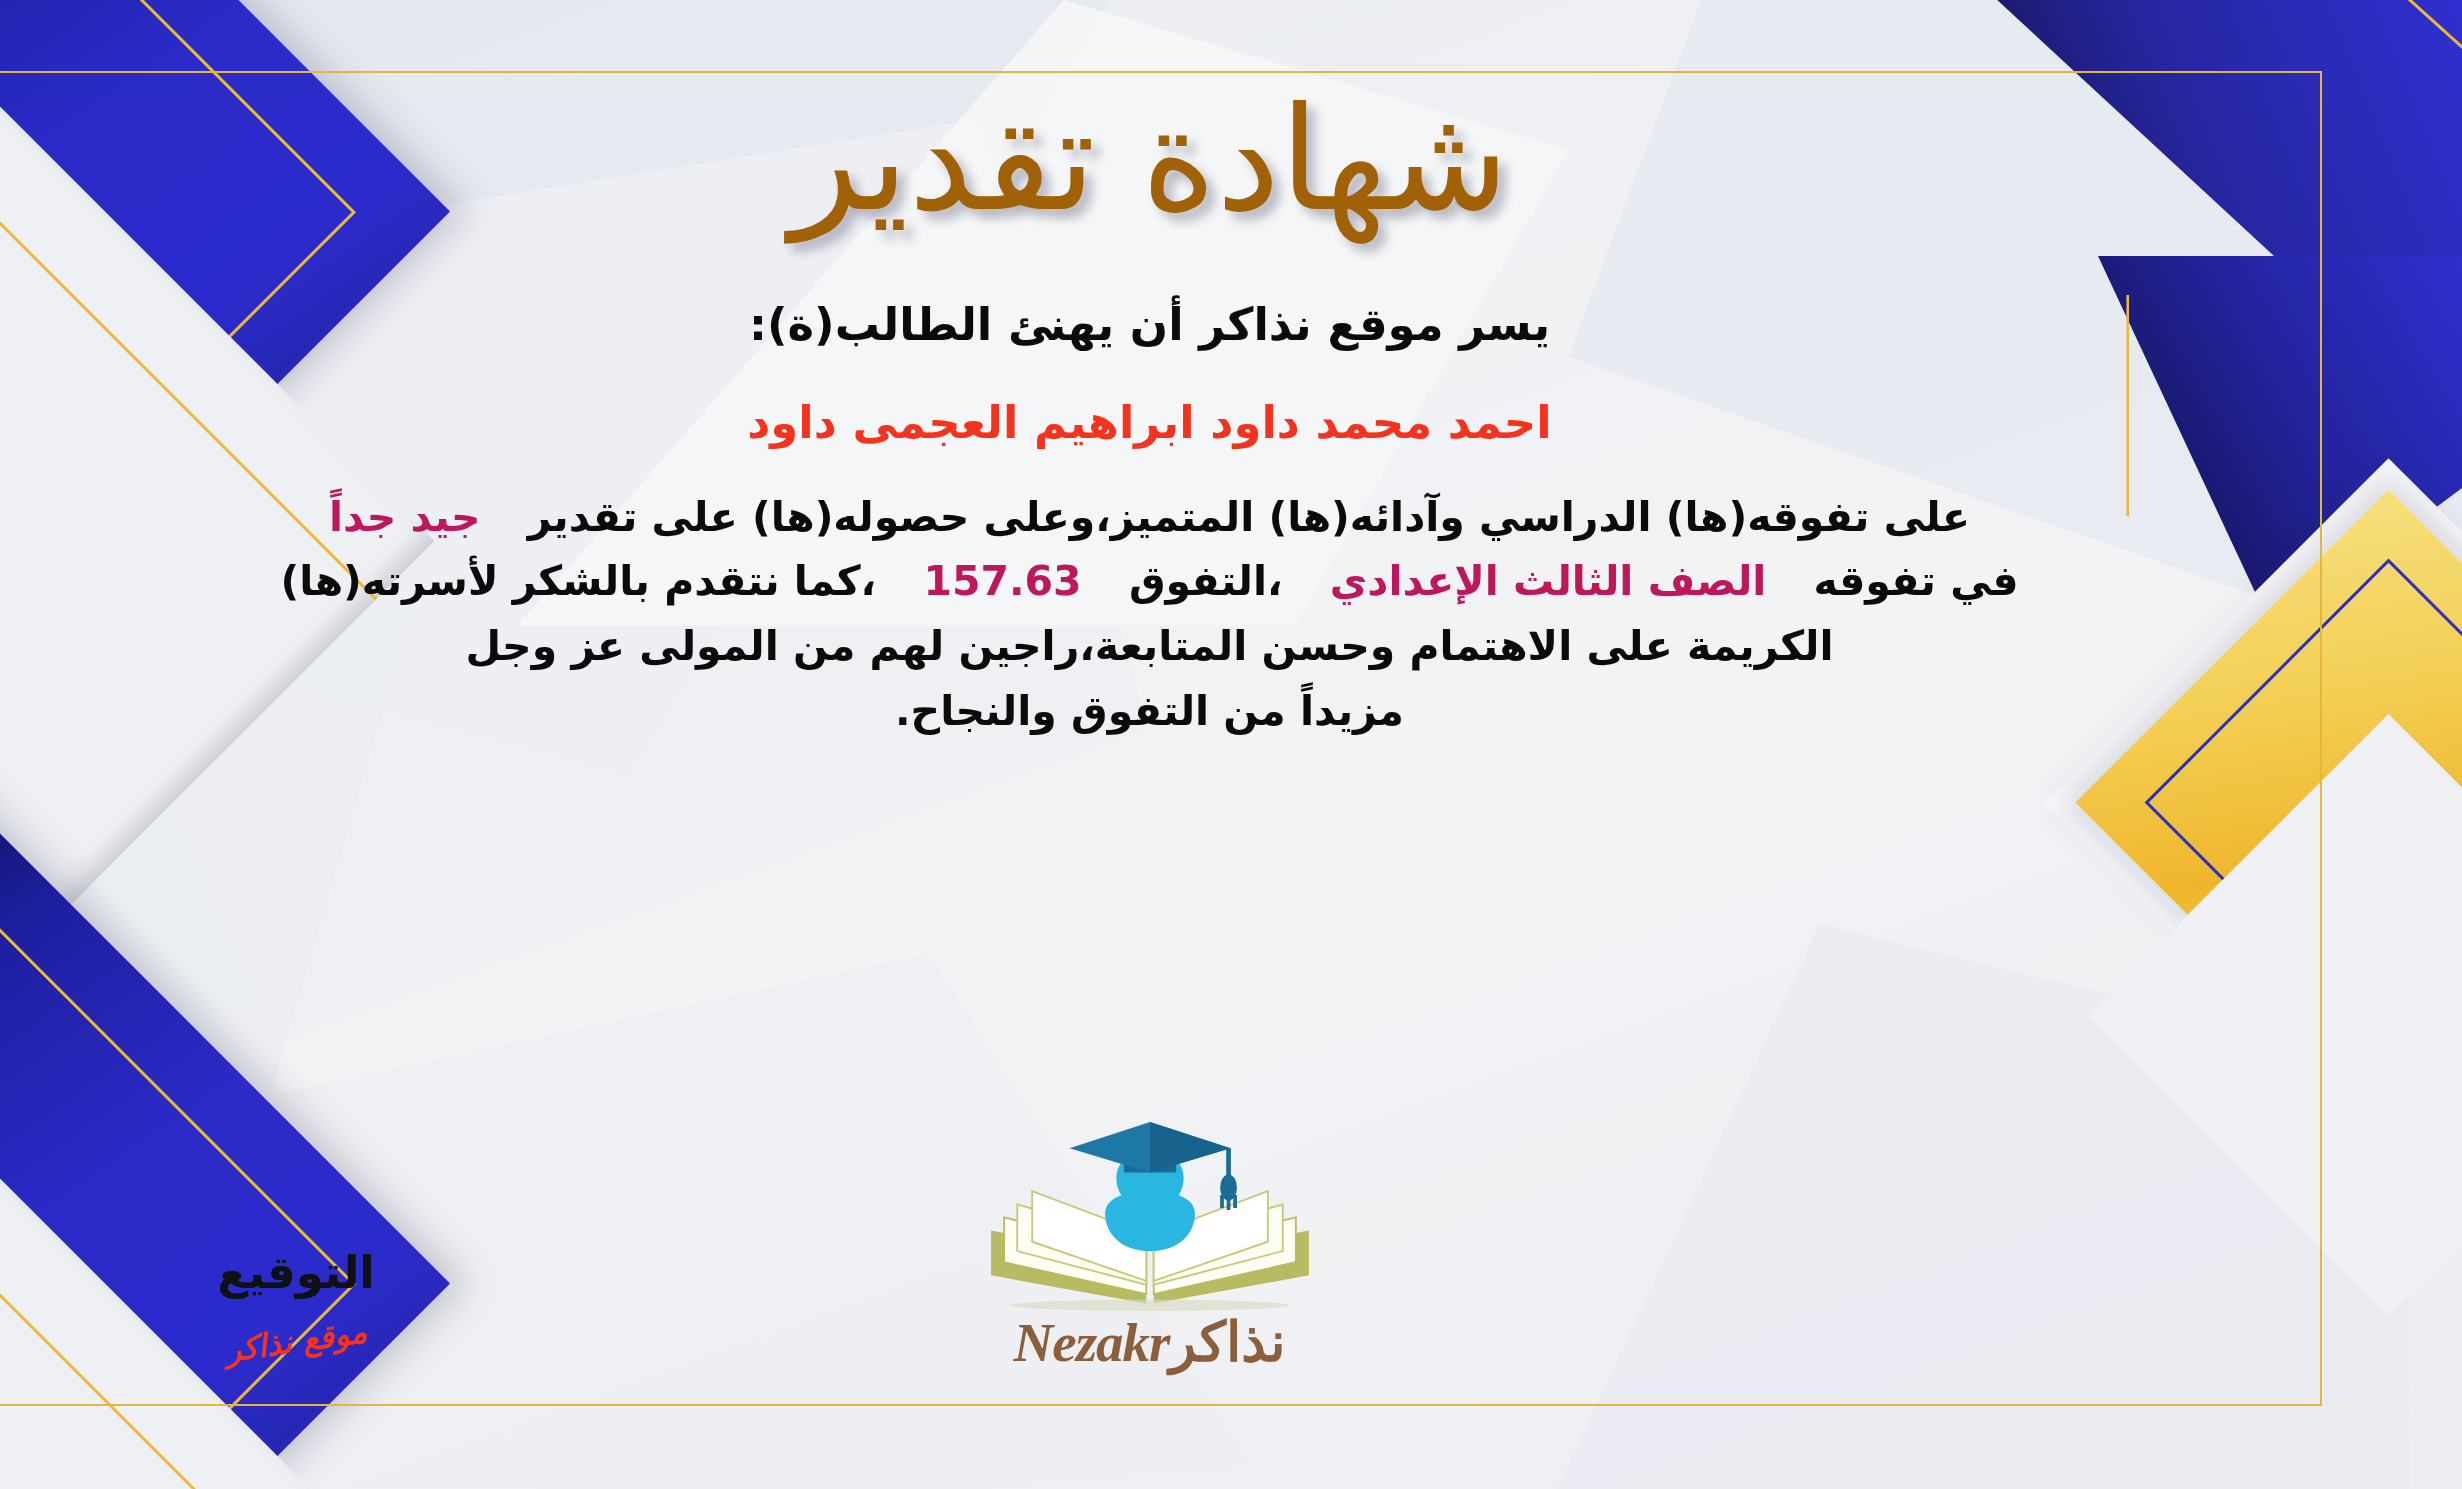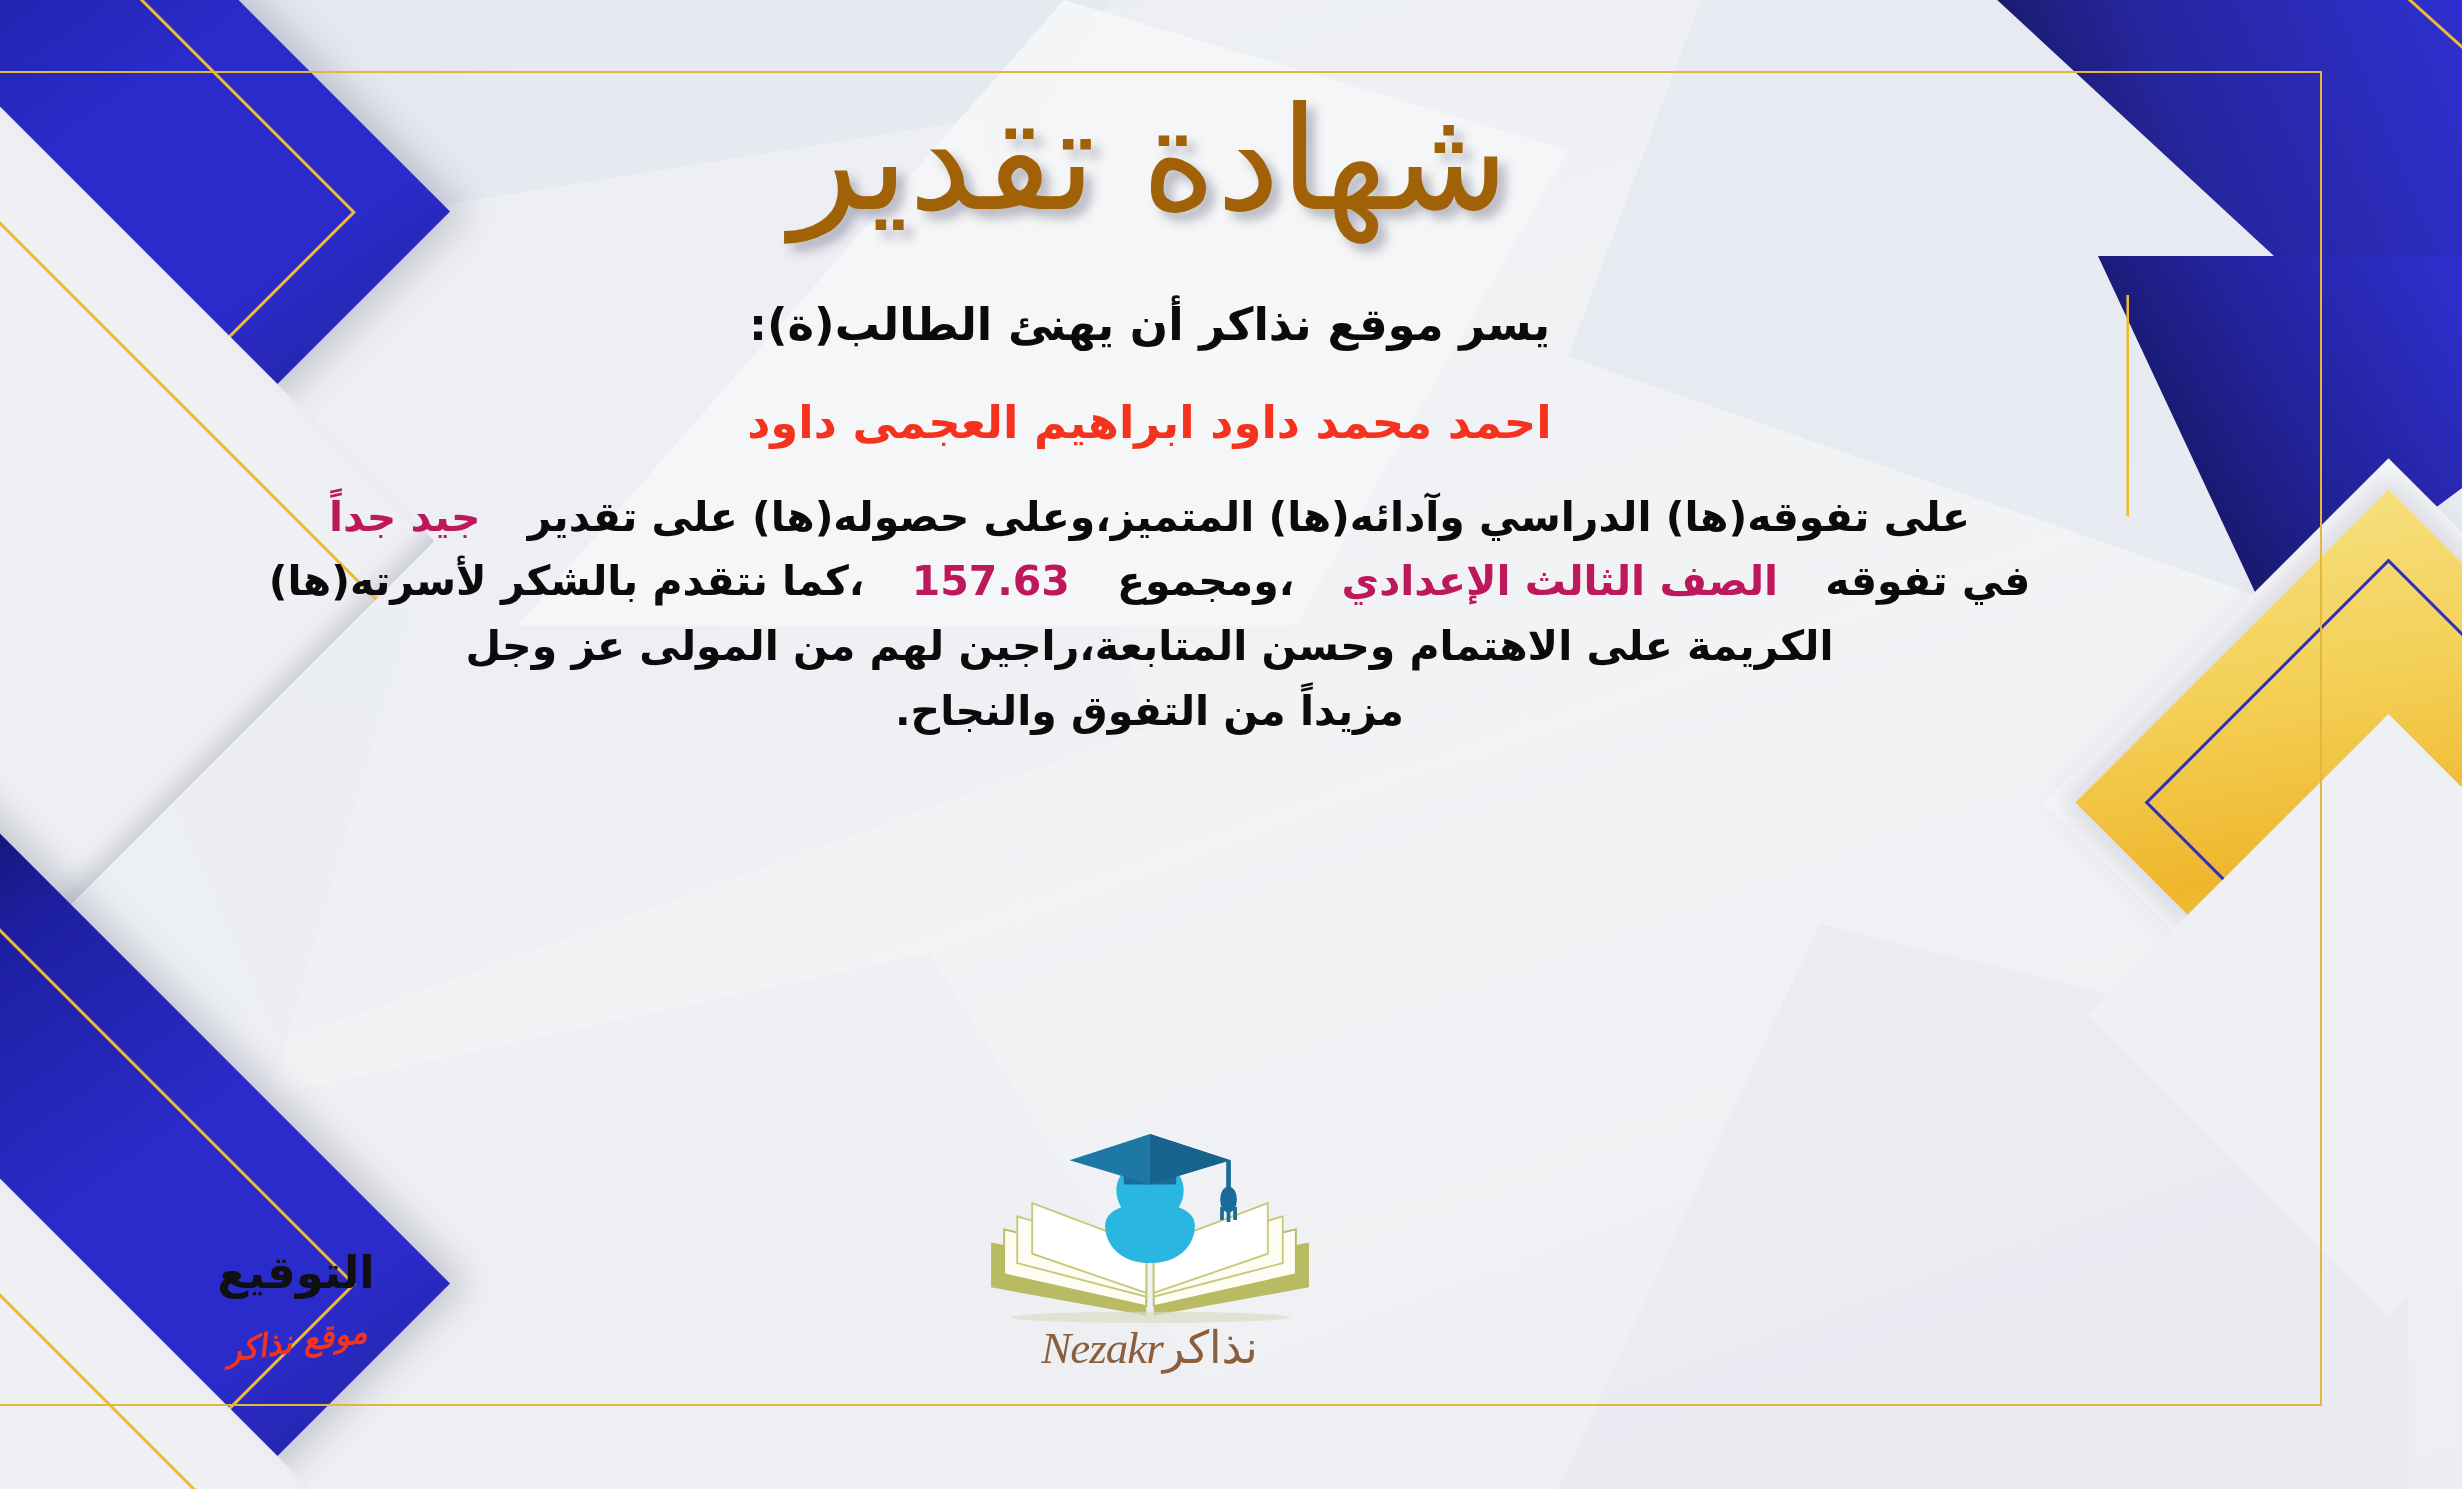--- a/index.html
+++ b/index.html
@@ -265,22 +265,22 @@
     position:absolute;
     left:50%;
     transform:translateX(-50%);
     bottom:19.7px;
     width:374px;
     text-align:center;
   }
   .logo-mark{width:374px;height:192px;display:block;margin:0 auto;}
   .logo-text{
     margin-top:-3px;
-    font-size:45px;
-    font-weight:400;
+    font-size:55px;
+    font-weight:700;
     color:#8b5e3c;
     font-family:"DejaVu Serif","Liberation Serif",serif;
     letter-spacing:-1px;
     white-space:nowrap;
     direction:rtl;
   }
   .logo-text .lat{font-family:"Liberation Serif",serif;font-style:italic;}
 </style>
 </head>
 <body>
@@ -344,21 +344,21 @@
 
       <div class="line-para">
         <span>على تفوقه(ها) الدراسي وآدائه(ها) المتميز،وعلى حصوله(ها) على تقدير</span>
         <span class="sp"></span>
         <span class="hl">جيد جداً</span>
         <br>
         <span>في تفوقه</span>
         <span class="sp"></span>
         <span class="hl">الصف الثالث الإعدادي</span>
         <span class="sp"></span>
-        <span>،ومجموع</span>
+        <span>،التفوق</span>
         <span class="sp"></span>
         <span class="hl">157.63</span>
         <span class="sp"></span>
         <span>،كما نتقدم بالشكر لأسرته(ها)</span>
         <br>
         <span>الكريمة على الاهتمام وحسن المتابعة،راجين لهم من المولى عز وجل</span>
         <br>
         <span>مزيداً من التفوق والنجاح.</span>
       </div>
     </div>

